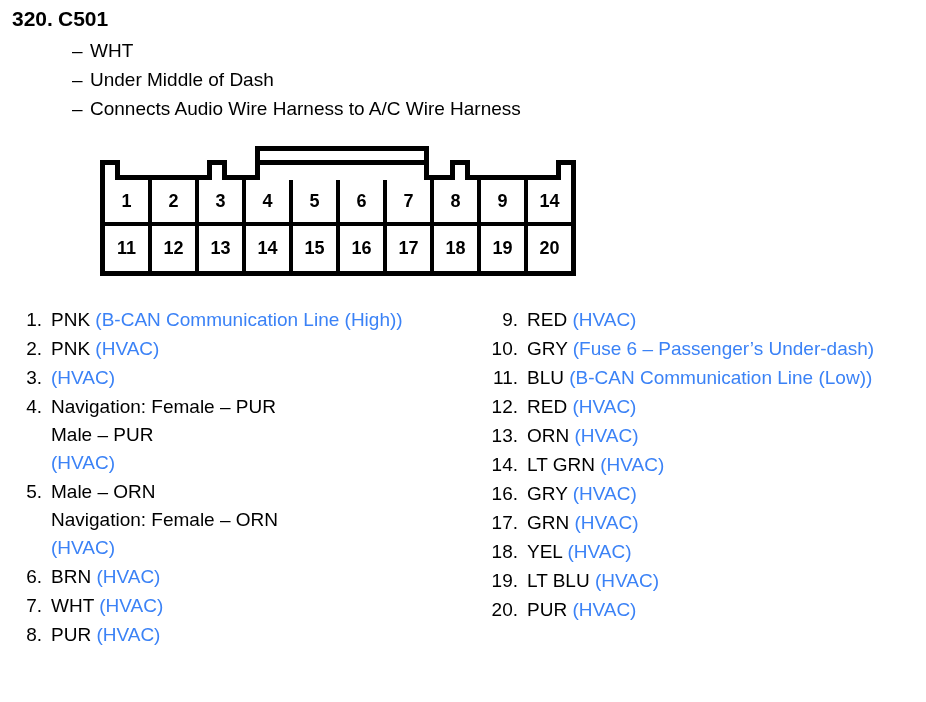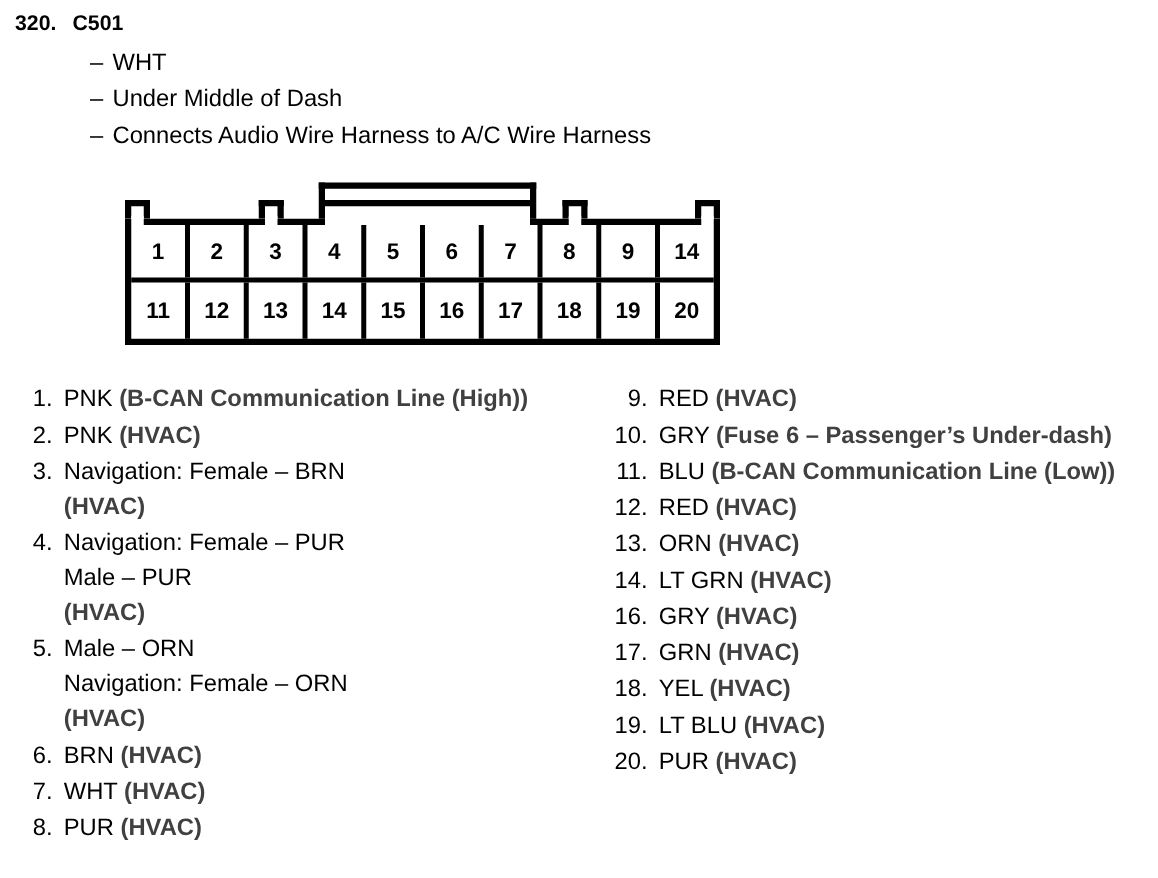--- a/index.html
+++ b/index.html
@@ -18,21 +18,21 @@
   }
 
   
   #header {
     position: absolute;
     left: 12px;
     top: 6px;
   }
   #title-row {
     font-weight: bold;
-    font-size: 17px;
+    font-size: 21px;
     line-height: 26px;
     white-space: nowrap;
   }
   #title-row .num {
     display: inline-block;
     min-width: 46px;
   }
   #desc-list {
     margin: 4px 0 0 0;
     padding: 0;
@@ -169,22 +169,21 @@
   #list-right .idx { width: 32px; margin-right: 9px; }
 
   .pin-list .val {
     flex: 1 1 auto;
     min-width: 0;
   }
   .pin-list .val .line {
     white-space: nowrap;
   }
   .note {
-    color: #404040;
-    font-weight: bold;
+    color: #3b82f6;
   }
 </style>
 </head>
 <body>
 
 <div id="header">
   <div id="title-row">
     <span class="num">320.</span><span>C501</span>
   </div>
   <ul id="desc-list">
@@ -247,21 +246,20 @@
     </li>
     <li>
       <span class="idx">2.</span>
       <span class="val">
         <div class="line"><span>PNK </span><span class="note">(HVAC)</span></div>
       </span>
     </li>
     <li>
       <span class="idx">3.</span>
       <span class="val">
-        <div class="line"><span>Navigation: Female – BRN</span></div>
         <div class="line"><span class="note">(HVAC)</span></div>
       </span>
     </li>
     <li>
       <span class="idx">4.</span>
       <span class="val">
         <div class="line"><span>Navigation: Female – PUR</span></div>
         <div class="line"><span>Male – PUR</span></div>
         <div class="line"><span class="note">(HVAC)</span></div>
       </span>

